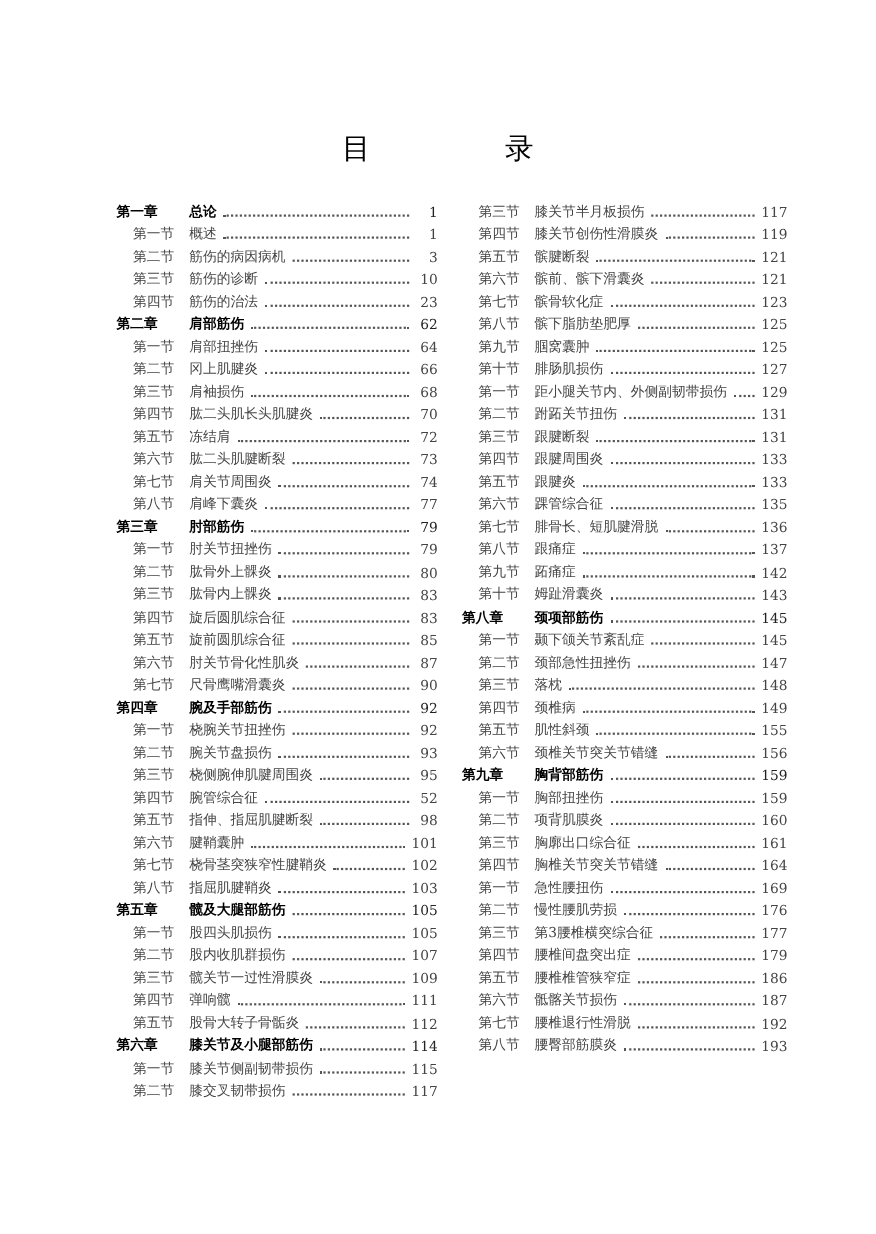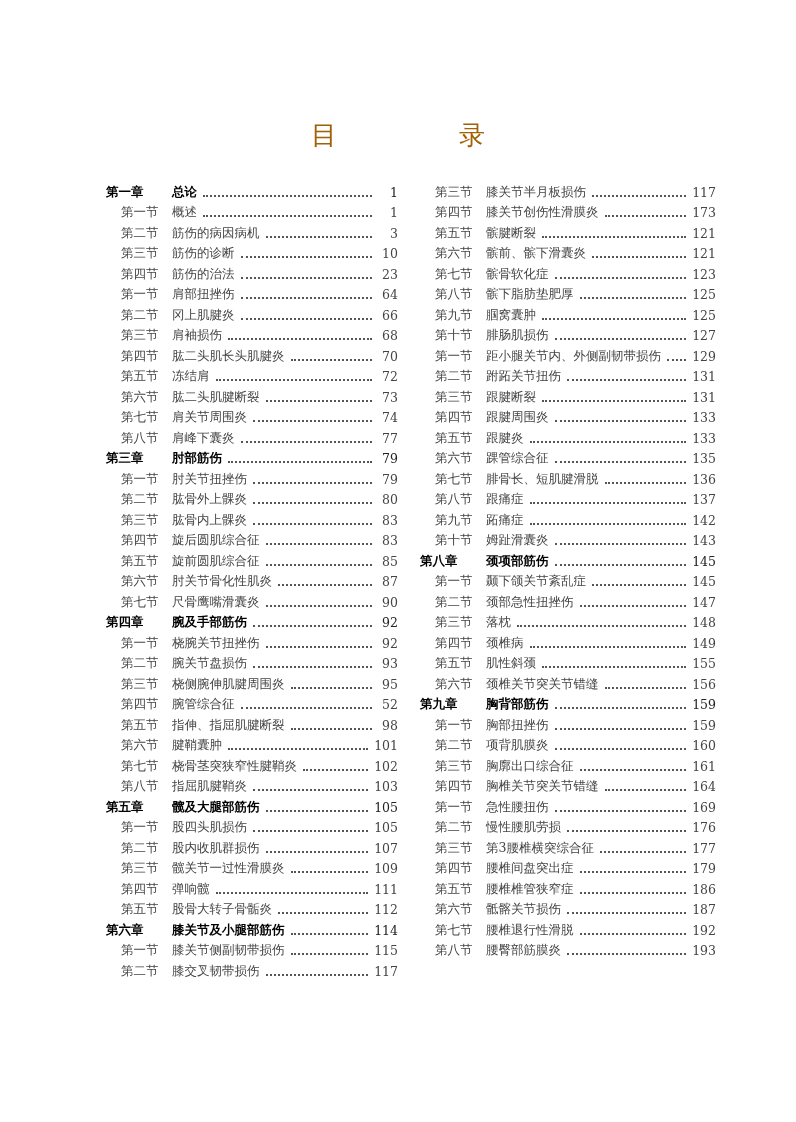--- a/index.html
+++ b/index.html
@@ -18,21 +18,21 @@
     .title {
       position: absolute;
       top: 118px;
       left: 0;
       width: 796px;
       text-align: center;
       font-size: 26px;
       letter-spacing: 48px;
       text-indent: 48px;
       font-weight: normal;
-      color: #a16207;
+      color: #000000;
     }
     .col {
       position: absolute;
       top: 182px;
       width: 292px;
     }
     .col.left { left: 106px; }
     .col.right { left: 420px; width: 296px; }
     .row {
       height: 20.5px;
@@ -107,20 +107,26 @@
       <span class="name">筋伤的诊断</span>
       <span class="leader"></span>
       <span class="page">10</span>
     </div>
     <div class="row section">
       <span class="num">第四节</span>
       <span class="name">筋伤的治法</span>
       <span class="leader"></span>
       <span class="page">23</span>
     </div>
+    <div class="row chapter">
+      <span class="num">第二章</span>
+      <span class="name">肩部筋伤</span>
+      <span class="leader"></span>
+      <span class="page">62</span>
+    </div>
     <div class="row section">
       <span class="num">第一节</span>
       <span class="name">肩部扭挫伤</span>
       <span class="leader"></span>
       <span class="page">64</span>
     </div>
     <div class="row section">
       <span class="num">第二节</span>
       <span class="name">冈上肌腱炎</span>
       <span class="leader"></span>
@@ -323,21 +329,21 @@
     <div class="row section">
       <span class="num">第三节</span>
       <span class="name">膝关节半月板损伤</span>
       <span class="leader"></span>
       <span class="page">117</span>
     </div>
     <div class="row section">
       <span class="num">第四节</span>
       <span class="name">膝关节创伤性滑膜炎</span>
       <span class="leader"></span>
-      <span class="page">173</span>
+      <span class="page">119</span>
     </div>
     <div class="row section">
       <span class="num">第五节</span>
       <span class="name">髌腱断裂</span>
       <span class="leader"></span>
       <span class="page">121</span>
     </div>
     <div class="row section">
       <span class="num">第六节</span>
       <span class="name">髌前、髌下滑囊炎</span>

